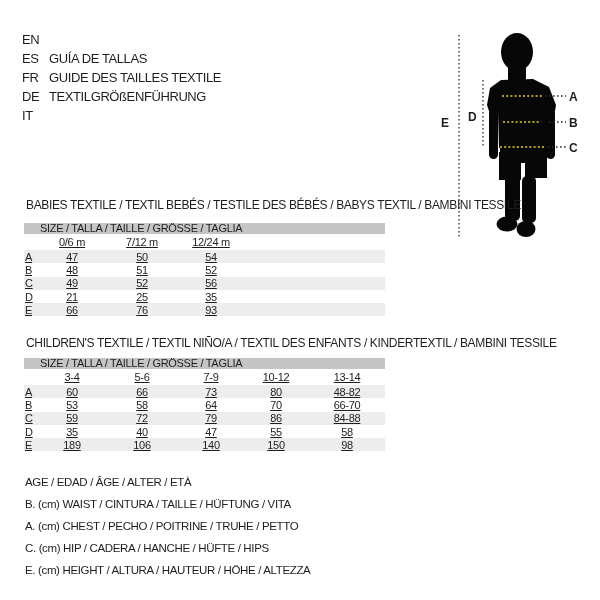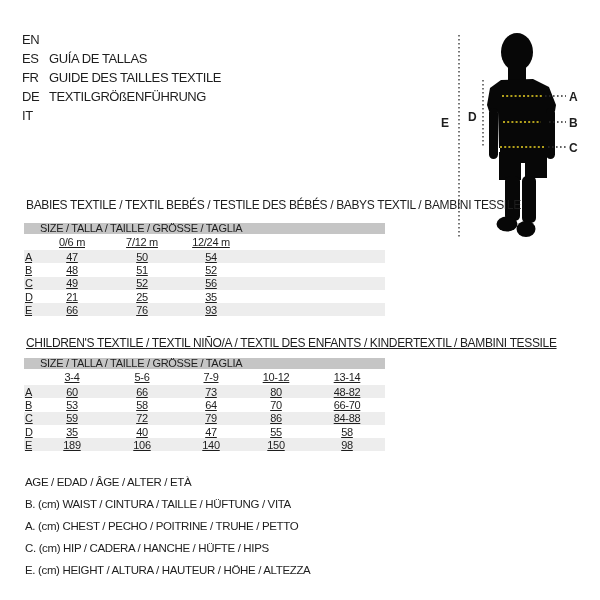--- a/index.html
+++ b/index.html
@@ -148,21 +148,21 @@
           <div class="cell lbl">E</div>
           <div class="cell">66</div>
           <div class="cell">76</div>
           <div class="cell">93</div>
           <div class="cell"></div>
           <div class="cell"></div>
         </div>
       </div>
   </div>
 
-  <div class="sec-title" style="top:336px;text-decoration:underline;">CHILDREN'S TEXTILE / TEXTIL NIÑO/A / TEXTIL DES ENFANTS / KINDERTEXTIL / BAMBINI TESSILE</div>
+  <div class="sec-title" style="top:336px;">CHILDREN'S TEXTILE / TEXTIL NIÑO/A / TEXTIL DES ENFANTS / KINDERTEXTIL / BAMBINI TESSILE</div>
   <div class="size-table" style="top:358px;">
     <div class="size-bar">SIZE / TALLA / TAILLE / GRÖSSE / TAGLIA</div>
     <div class="trow thead">
       <div class="cell lbl"></div>
       <div class="cell">3-4</div>
       <div class="cell">5-6</div>
       <div class="cell">7-9</div>
       <div class="cell">10-12</div>
       <div class="cell">13-14</div>
     </div>

